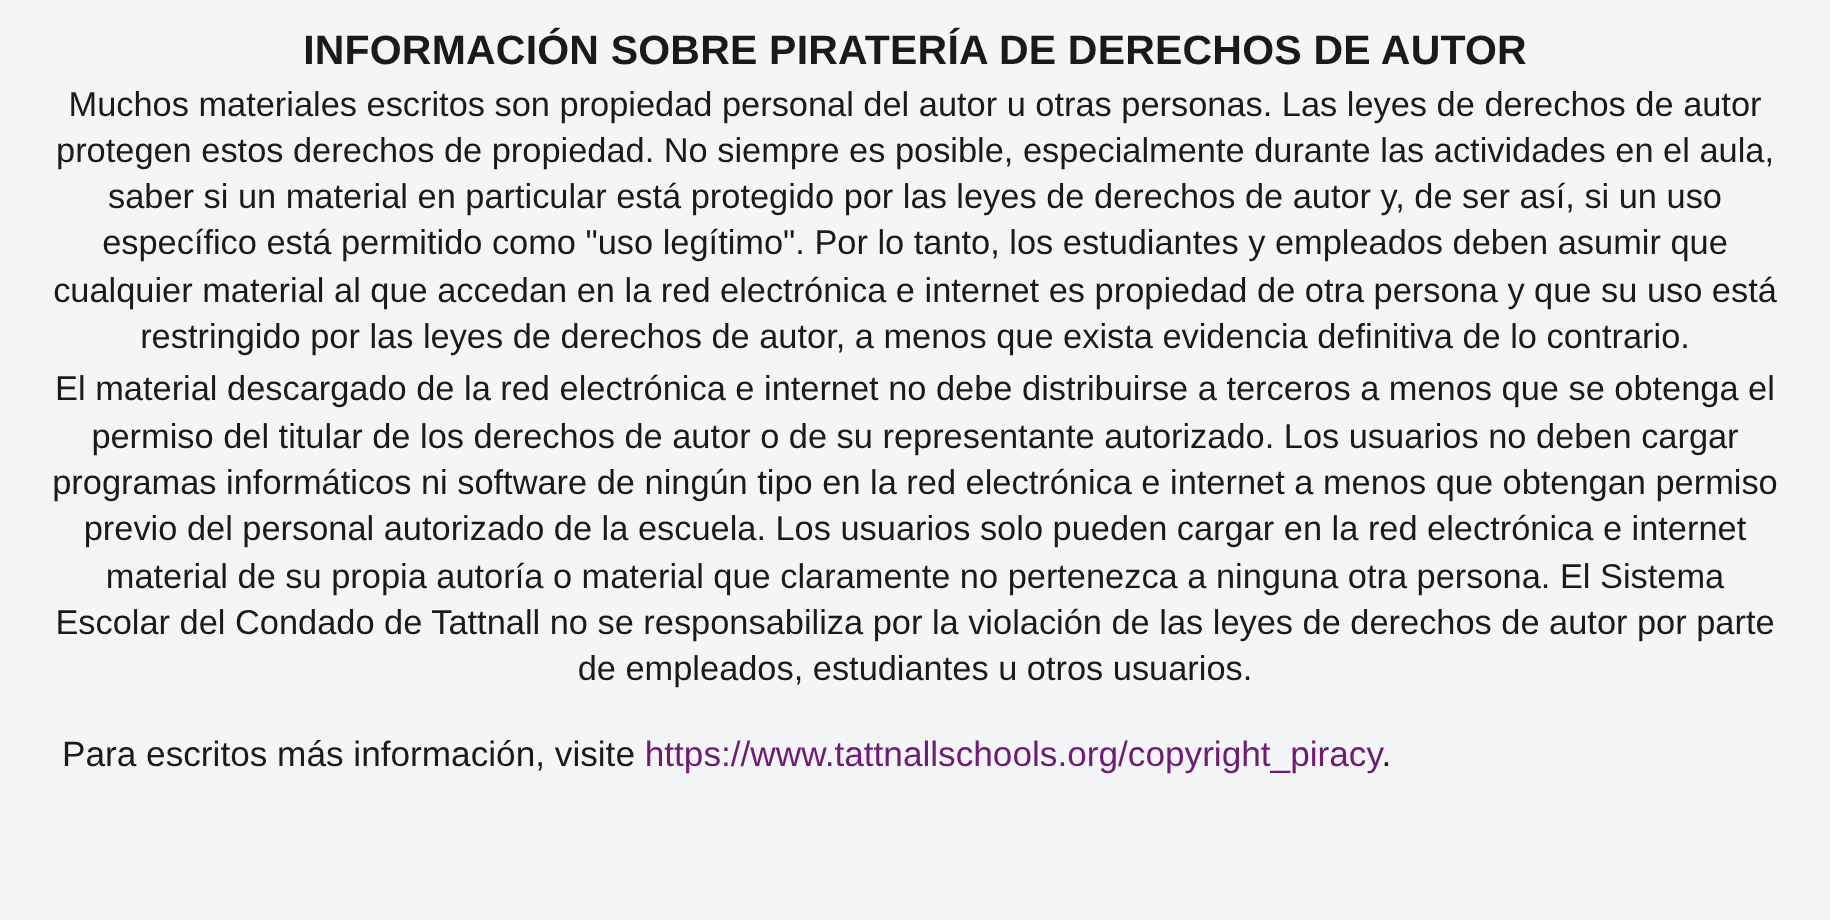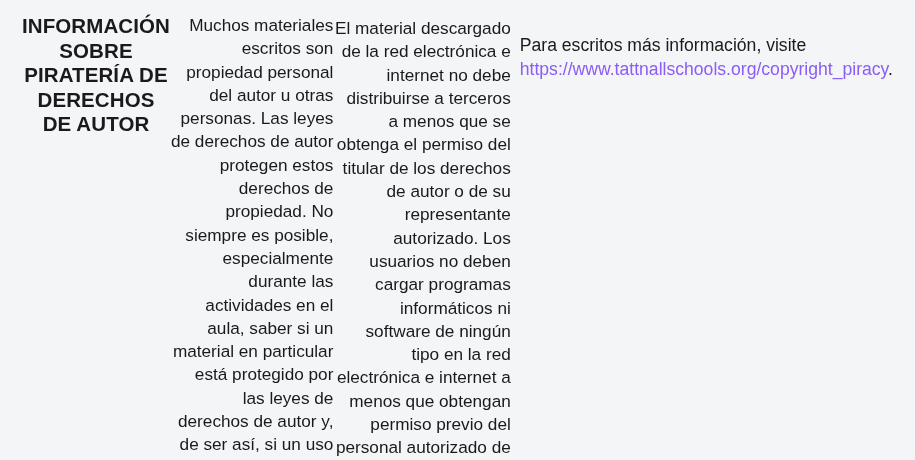--- a/index.html
+++ b/index.html
@@ -14,47 +14,47 @@
     color: #1a1a1a;
     overflow: hidden;
   }
   .page {
     width: 915px;
     height: 460px;
     box-sizing: border-box;
     padding: 14px 22px 10px 22px;
     background: #f4f5f7;
     display: flex;
-    flex-direction: row;
+    flex-direction: column;
   }
   .doc-title {
     text-align: center;
     font-size: 20.5px;
     font-weight: bold;
     letter-spacing: 0.1px;
     margin: 0 0 2px 0;
     line-height: 1.2;
   }
   .para {
     font-size: 17.2px;
     line-height: 1.355;
     margin: 0;
-    text-align: right;
+    text-align: center;
   }
   .para + .para {
     margin-top: 3px;
   }
   .footer-line {
     font-size: 17.6px;
     line-height: 1.35;
     margin-top: 20px;
     padding-left: 9px;
   }
   .link {
-    color: #8b5cf6;
+    color: #701a75;
     text-decoration: none;
   }
 </style>
 </head>
 <body>
 
 <div class="page">
 
   <h1 class="doc-title">INFORMACIÓN SOBRE PIRATERÍA DE DERECHOS DE AUTOR</h1>
 

